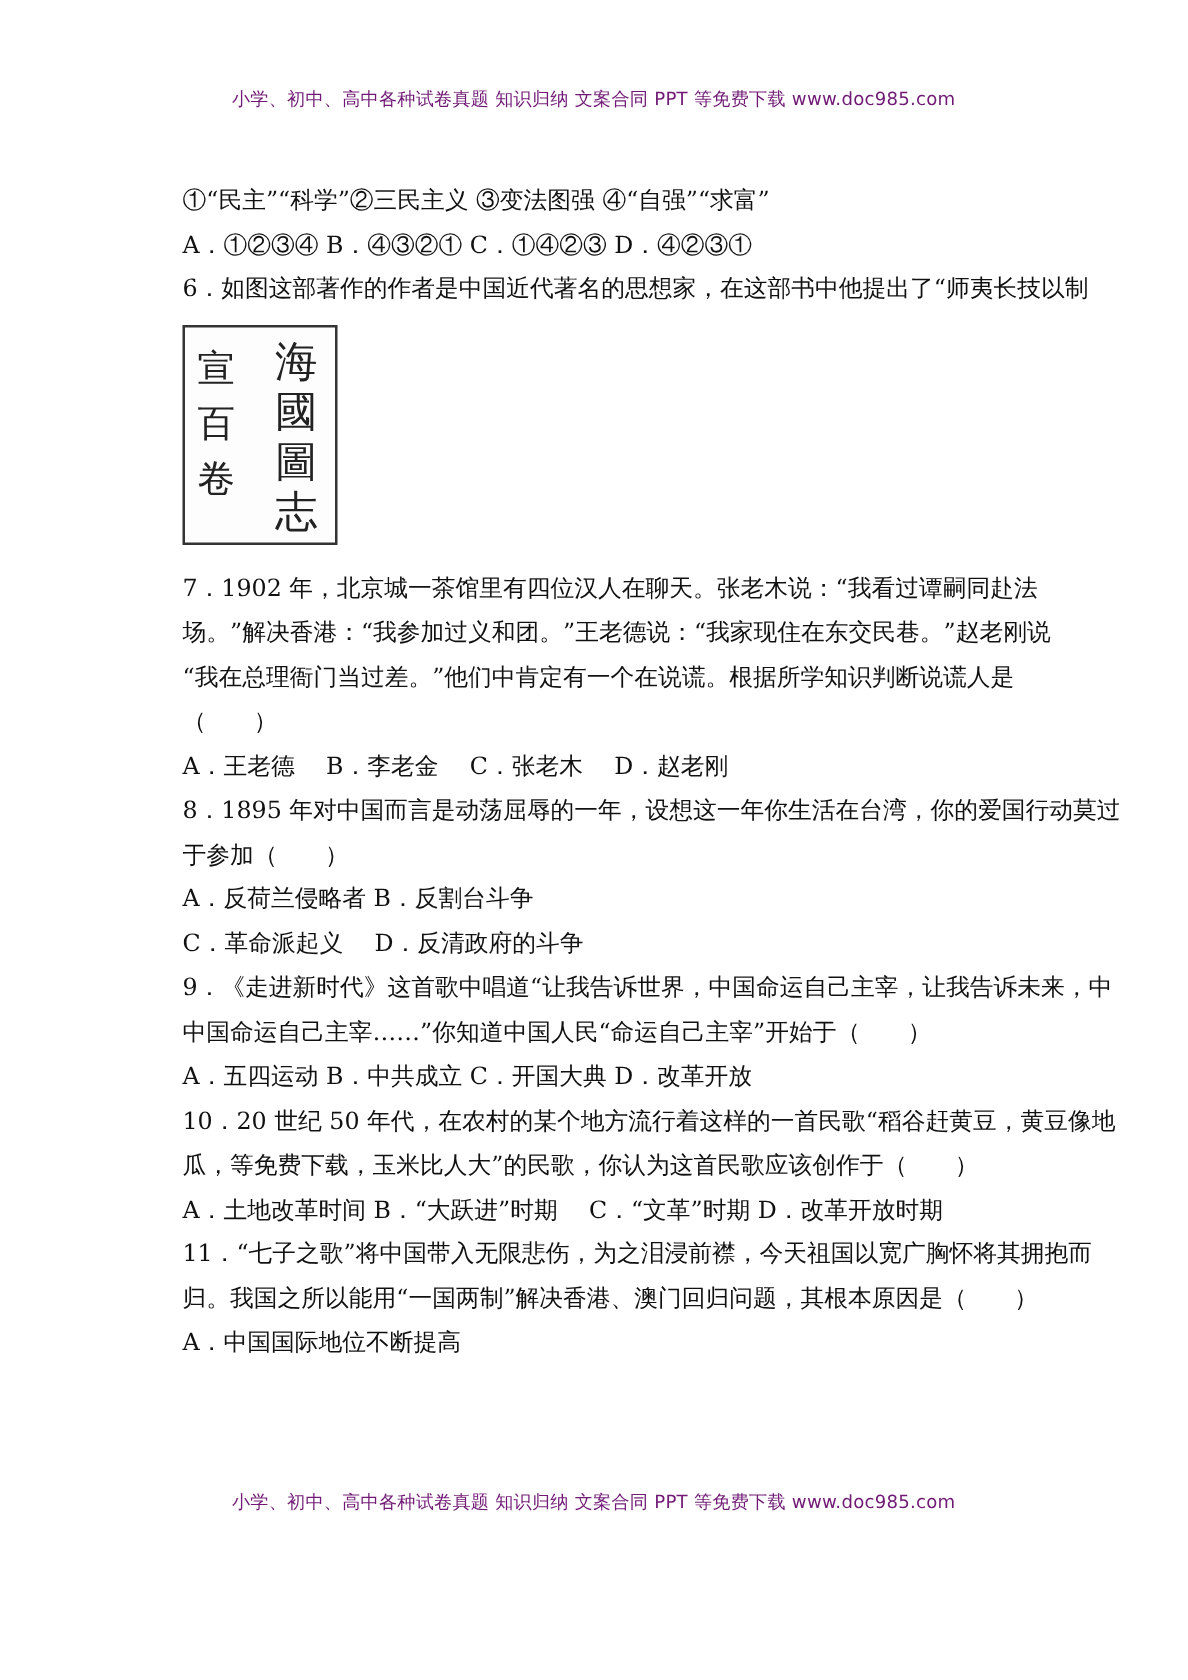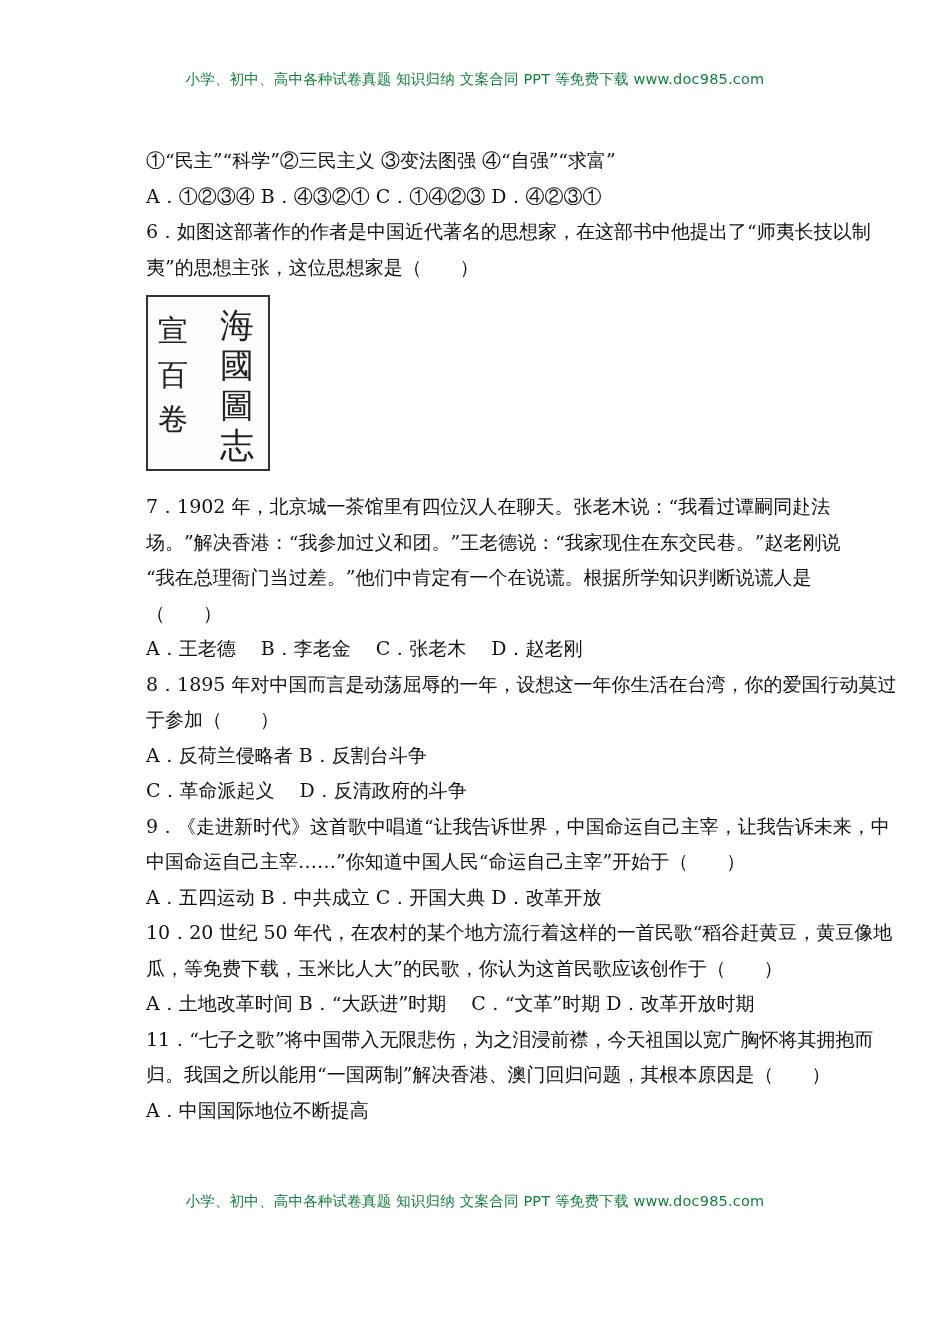--- a/index.html
+++ b/index.html
@@ -4,21 +4,21 @@
 <style>
   html, body { margin: 0; padding: 0; background: #ffffff; }
   body {
     width: 950px; height: 1344px; position: relative; overflow: hidden;
     font-family: "DejaVu Serif", "Liberation Serif", serif;
     color: #111111;
   }
   .banner {
     position: absolute; left: 0; width: 950px; text-align: center;
     font-family: "DejaVu Sans", "Liberation Sans", sans-serif;
-    font-size: 14.5px; color: #15803d; letter-spacing: 0.2px;
+    font-size: 14.5px; color: #701a75; letter-spacing: 0.2px;
   }
   .banner.top { top: 70px; }
   .banner.bottom { top: 1192px; }
   .content {
     position: absolute; left: 146px; top: 143px; width: 665px;
   }
   .line {
     font-size: 19px; line-height: 35.5px; white-space: nowrap;
     height: 35.5px;
   }
@@ -38,21 +38,20 @@
 </head>
 <body>
 
 <div class="banner top">小学、初中、高中各种试卷真题 知识归纳 文案合同 PPT 等免费下载  www.doc985.com</div>
 
 <div class="content">
   <div class="line">①“民主”“科学”②三民主义 ③变法图强 ④“自强”“求富”</div>
   <div class="line">A．①②③④ B．④③②① C．①④②③ D．④②③①</div>
 
   <div class="line">6．如图这部著作的作者是中国近代著名的思想家，在这部书中他提出了“师夷长技以制</div>
-  <div class="line">夷”的思想主张，这位思想家是（　　）</div>
   <div class="figure">
     <div class="col right">
       <span>海</span>
       <span>國</span>
       <span>圖</span>
       <span>志</span>
     </div>
     <div class="col left">
       <span>宣</span>
       <span>百</span>

